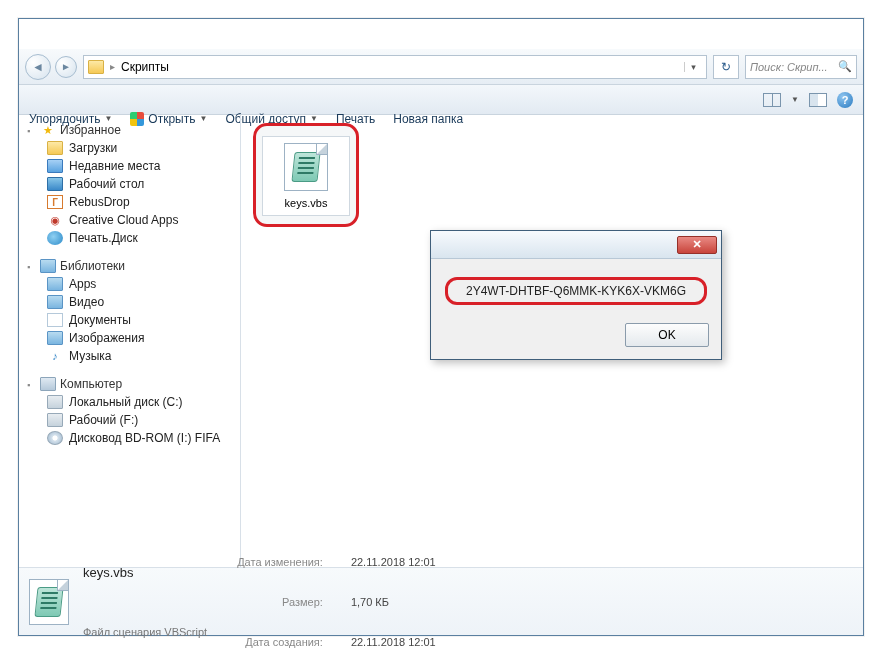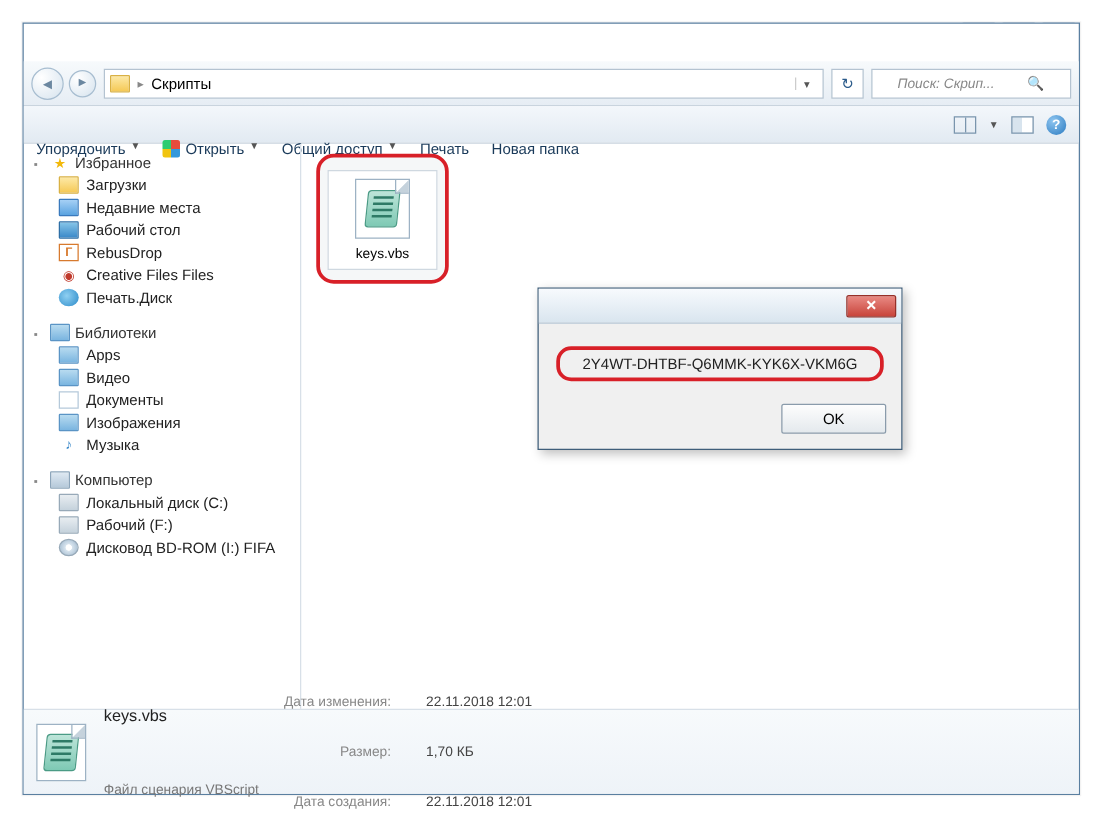--- a/index.html
+++ b/index.html
@@ -12,26 +12,26 @@
 
 
 .navbar { position:absolute; top:30px; left:0; right:0; height:36px; background:linear-gradient(#f7fafc,#e6edf4); display:flex; align-items:center; padding:0 6px; gap:6px; border-bottom:1px solid #c9d4de; }
 .nav-back, .nav-fwd { width:26px; height:26px; border-radius:50%; border:1px solid #a7bdd0; background:radial-gradient(circle at 30% 30%,#fff,#d6e3ee); display:flex; align-items:center; justify-content:center; font-size:12px; color:#6b87a0; }
 .nav-fwd { width:22px; height:22px; font-size:10px; margin-left:-2px; }
 .addressbar { flex:1; height:24px; border:1px solid #b4c3d1; background:#fff; display:flex; align-items:center; padding:0 4px; gap:6px; font-size:12px; }
 .folder-icon { width:16px; height:14px; background:linear-gradient(#fde9a6,#f5c956); border:1px solid #d9b144; border-radius:1px; }
 .addr-sep { color:#888; font-size:10px; }
 .addr-drop { margin-left:auto; width:18px; text-align:center; color:#555; border-left:1px solid #ccc; font-size:9px; }
 .refresh-btn { width:26px; height:24px; border:1px solid #b4c3d1; background:#fff; display:flex; align-items:center; justify-content:center; font-size:12px; color:#2a5a8a; }
-.searchbox { width:160px; height:24px; border:1px solid #b4c3d1; background:#fff; display:flex; align-items:center; padding:0 20px; font-size:11px; color:#888; font-style:italic; }
+.searchbox { width:112px; height:24px; border:1px solid #b4c3d1; background:#fff; display:flex; align-items:center; padding:0 4px; font-size:11px; color:#888; font-style:italic; }
 .searchbox .mag { margin-left:auto; color:#4a6a8a; font-style:normal; }
 
 
 .toolbar { position:absolute; top:66px; left:0; right:0; height:30px; background:linear-gradient(#f3f7fb,#e2eaf2); border-bottom:1px solid #c9d4de; display:flex; align-items:center; padding:0 10px; gap:18px; font-size:12px; color:#1a3a5a; }
-.tool-item { display:flex; align-items:flex-start; gap:4px; cursor:default;margin-top:38px; }
+.tool-item { display:flex; align-items:center; gap:4px; cursor:default;margin-top:38px; }
 .tool-drop { font-size:8px; color:#555; }
 .open-ico { width:14px;height:14px; background:conic-gradient(#e74c3c 0 90deg,#3498db 90deg 180deg,#f1c40f 180deg 270deg,#2ecc71 270deg 360deg); border-radius:2px; }
 .toolbar-right { margin-left:auto; display:flex; align-items:center; gap:10px; }
 .view-ico { width:18px;height:14px; border:1px solid #7a95ad; display:flex; }
 .view-ico::before { content:""; width:8px; border-right:1px solid #7a95ad; }
 .preview-ico { width:18px;height:14px; border:1px solid #7a95ad; background:linear-gradient(90deg,#d8e4ee 50%,#fff 50%); }
 .help-ico { width:16px;height:16px;border-radius:50%;background:radial-gradient(circle at 35% 30%,#8ec5f0,#2a7ac0);color:#fff;font-size:11px;display:flex;align-items:center;justify-content:center;font-weight:bold; }
 
 
 .body-area { position:absolute; top:96px; left:0; right:0; bottom:68px; display:flex; }
@@ -73,21 +73,21 @@
 .dlg-key { border:3px solid #d82028; border-radius:12px; padding:4px 8px; font-size:12px; text-align:center; color:#222; }
 .dlg-footer { padding:8px 12px 12px; display:flex; justify-content:flex-end; }
 .dlg-ok { width:84px; height:24px; border:1px solid #8a9bab; background:linear-gradient(#fdfdfd,#e4e9ed); font-size:12px; display:flex; align-items:center; justify-content:center; border-radius:2px; }
 
 
 .details { position:absolute; left:0; right:0; bottom:0; height:68px; border-top:1px solid #d8e0e8; background:linear-gradient(#f7fafc,#eef3f8); display:flex; align-items:center; padding:6px 10px; gap:14px; font-size:11px; color:#444; }
 .details .vbs-icon { width:40px;height:46px;margin:0; }
 .det-main { display:flex; flex-direction:column; gap:2px; }
 .det-name { font-size:13px; color:#222; }
 .det-type { color:#777;margin-top:44px; }
-.det-grid { display:grid; grid-template-columns:auto auto; column-gap:6px; row-gap:2px; margin-left:6px;gap:28px; }
+.det-grid { display:grid; grid-template-columns:auto auto; column-gap:6px; row-gap:2px; margin-left:16px;gap:28px; }
 .det-label { color:#888; text-align:right; }
 </style>
 </head>
 <body>
 
 <div class="titlebar-real">
   <div class="tb-btn">─</div>
   <div class="tb-btn">▢</div>
   <div class="tb-btn close">✕</div>
 </div>
@@ -158,21 +158,21 @@
         <div class="tree-item">
             <span class="ico ico-desk"></span>
             <span>Рабочий стол</span>
           </div>
         <div class="tree-item">
             <span class="ico ico-orange">Г</span>
             <span>RebusDrop</span>
           </div>
         <div class="tree-item">
             <span class="ico ico-red">◉</span>
-            <span>Creative Files Files</span>
+            <span>Creative Cloud Apps</span>
           </div>
         <div class="tree-item">
             <span class="ico ico-yadisk"></span>
             <span>Печать.Диск</span>
           </div>
       </div>
 
       <div class="tree-group">
         <div class="tree-header">
           <span class="exp">▪</span>

